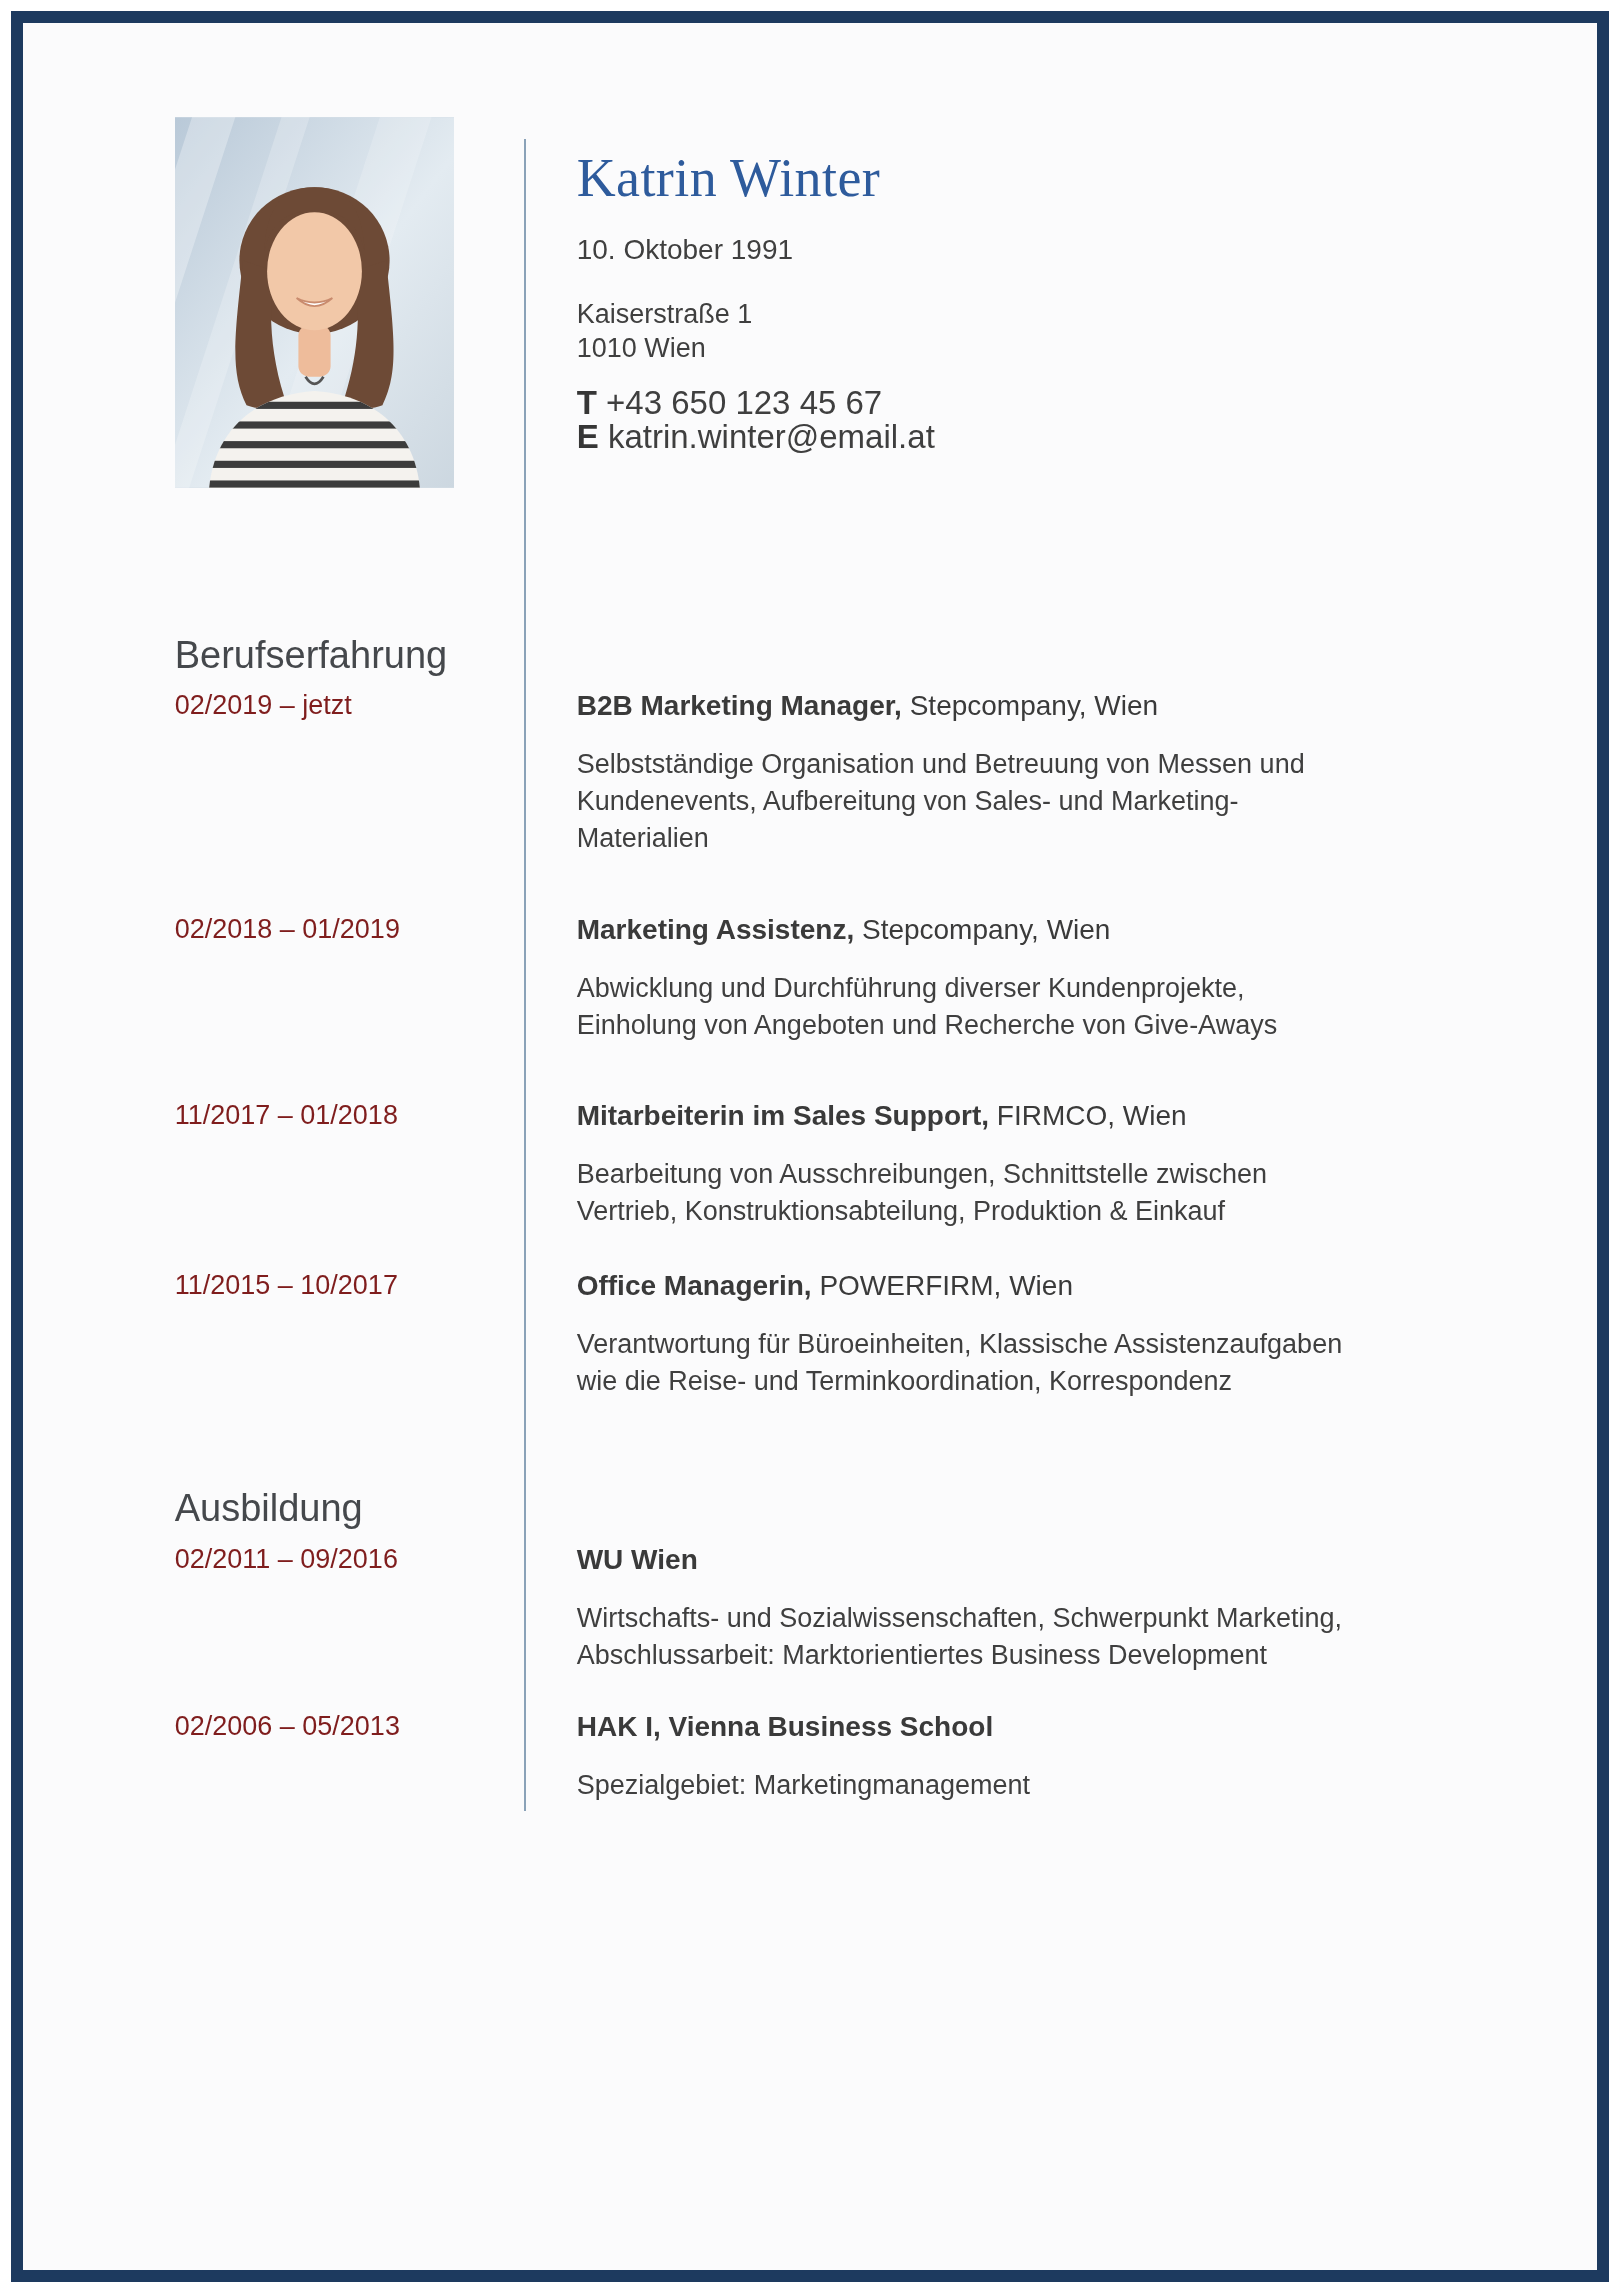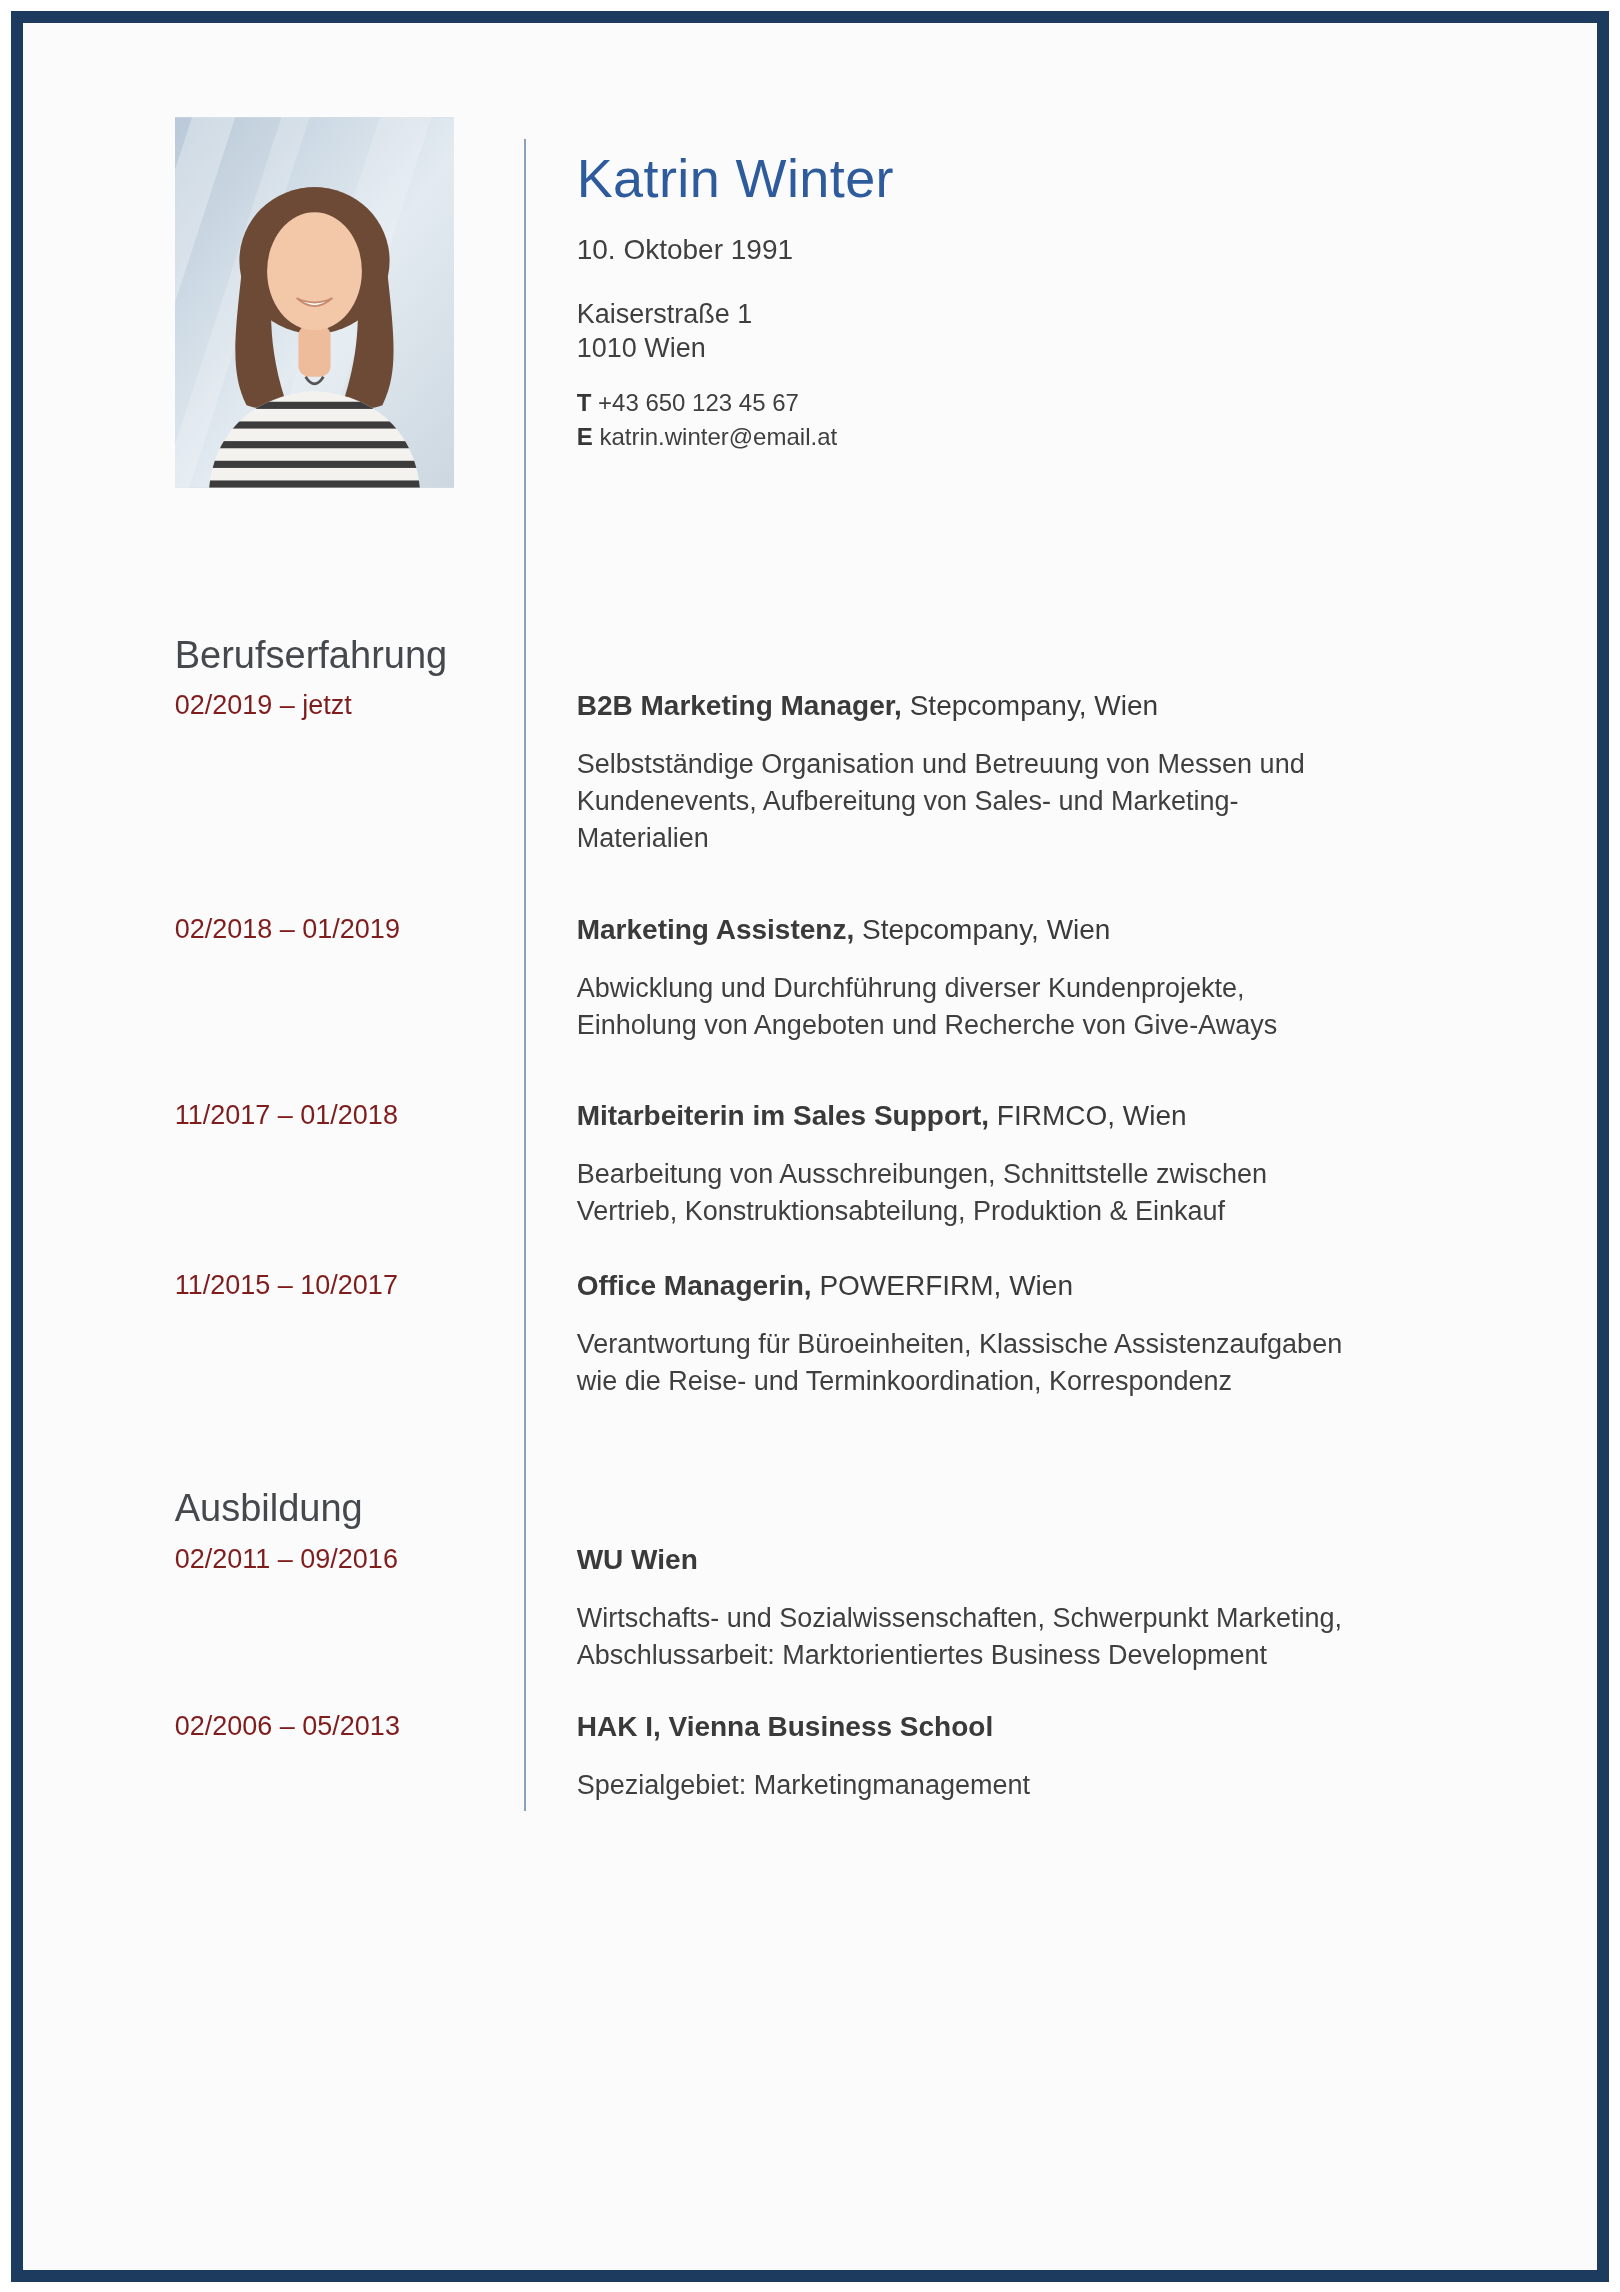--- a/index.html
+++ b/index.html
@@ -51,35 +51,36 @@
     top: 124px;
     right: 107px;
   }
   .name {
     font-size: 54px;
     line-height: 63px;
     color: #2e5b9c;
     font-weight: 400;
     letter-spacing: 0.4px;
     margin: 0 0 23px 0;
+    font-family: Liberation Serif, serif;
   }
   .birthdate {
     font-size: 28px;
     line-height: 34px;
     color: #3f3f3f;
     margin-bottom: 30px;
   }
   .address {
     font-size: 27px;
     line-height: 34px;
     color: #3f3f3f;
     margin-bottom: 21px;
   }
   .contact {
-    font-size: 24px;
+    font-size: 33px;
     line-height: 34px;
     color: #3f3f3f;
   }
   .contact b { color: #363636; }
 
   
   .section-heading {
     position: absolute;
     left: 152px;
     font-size: 38px;

